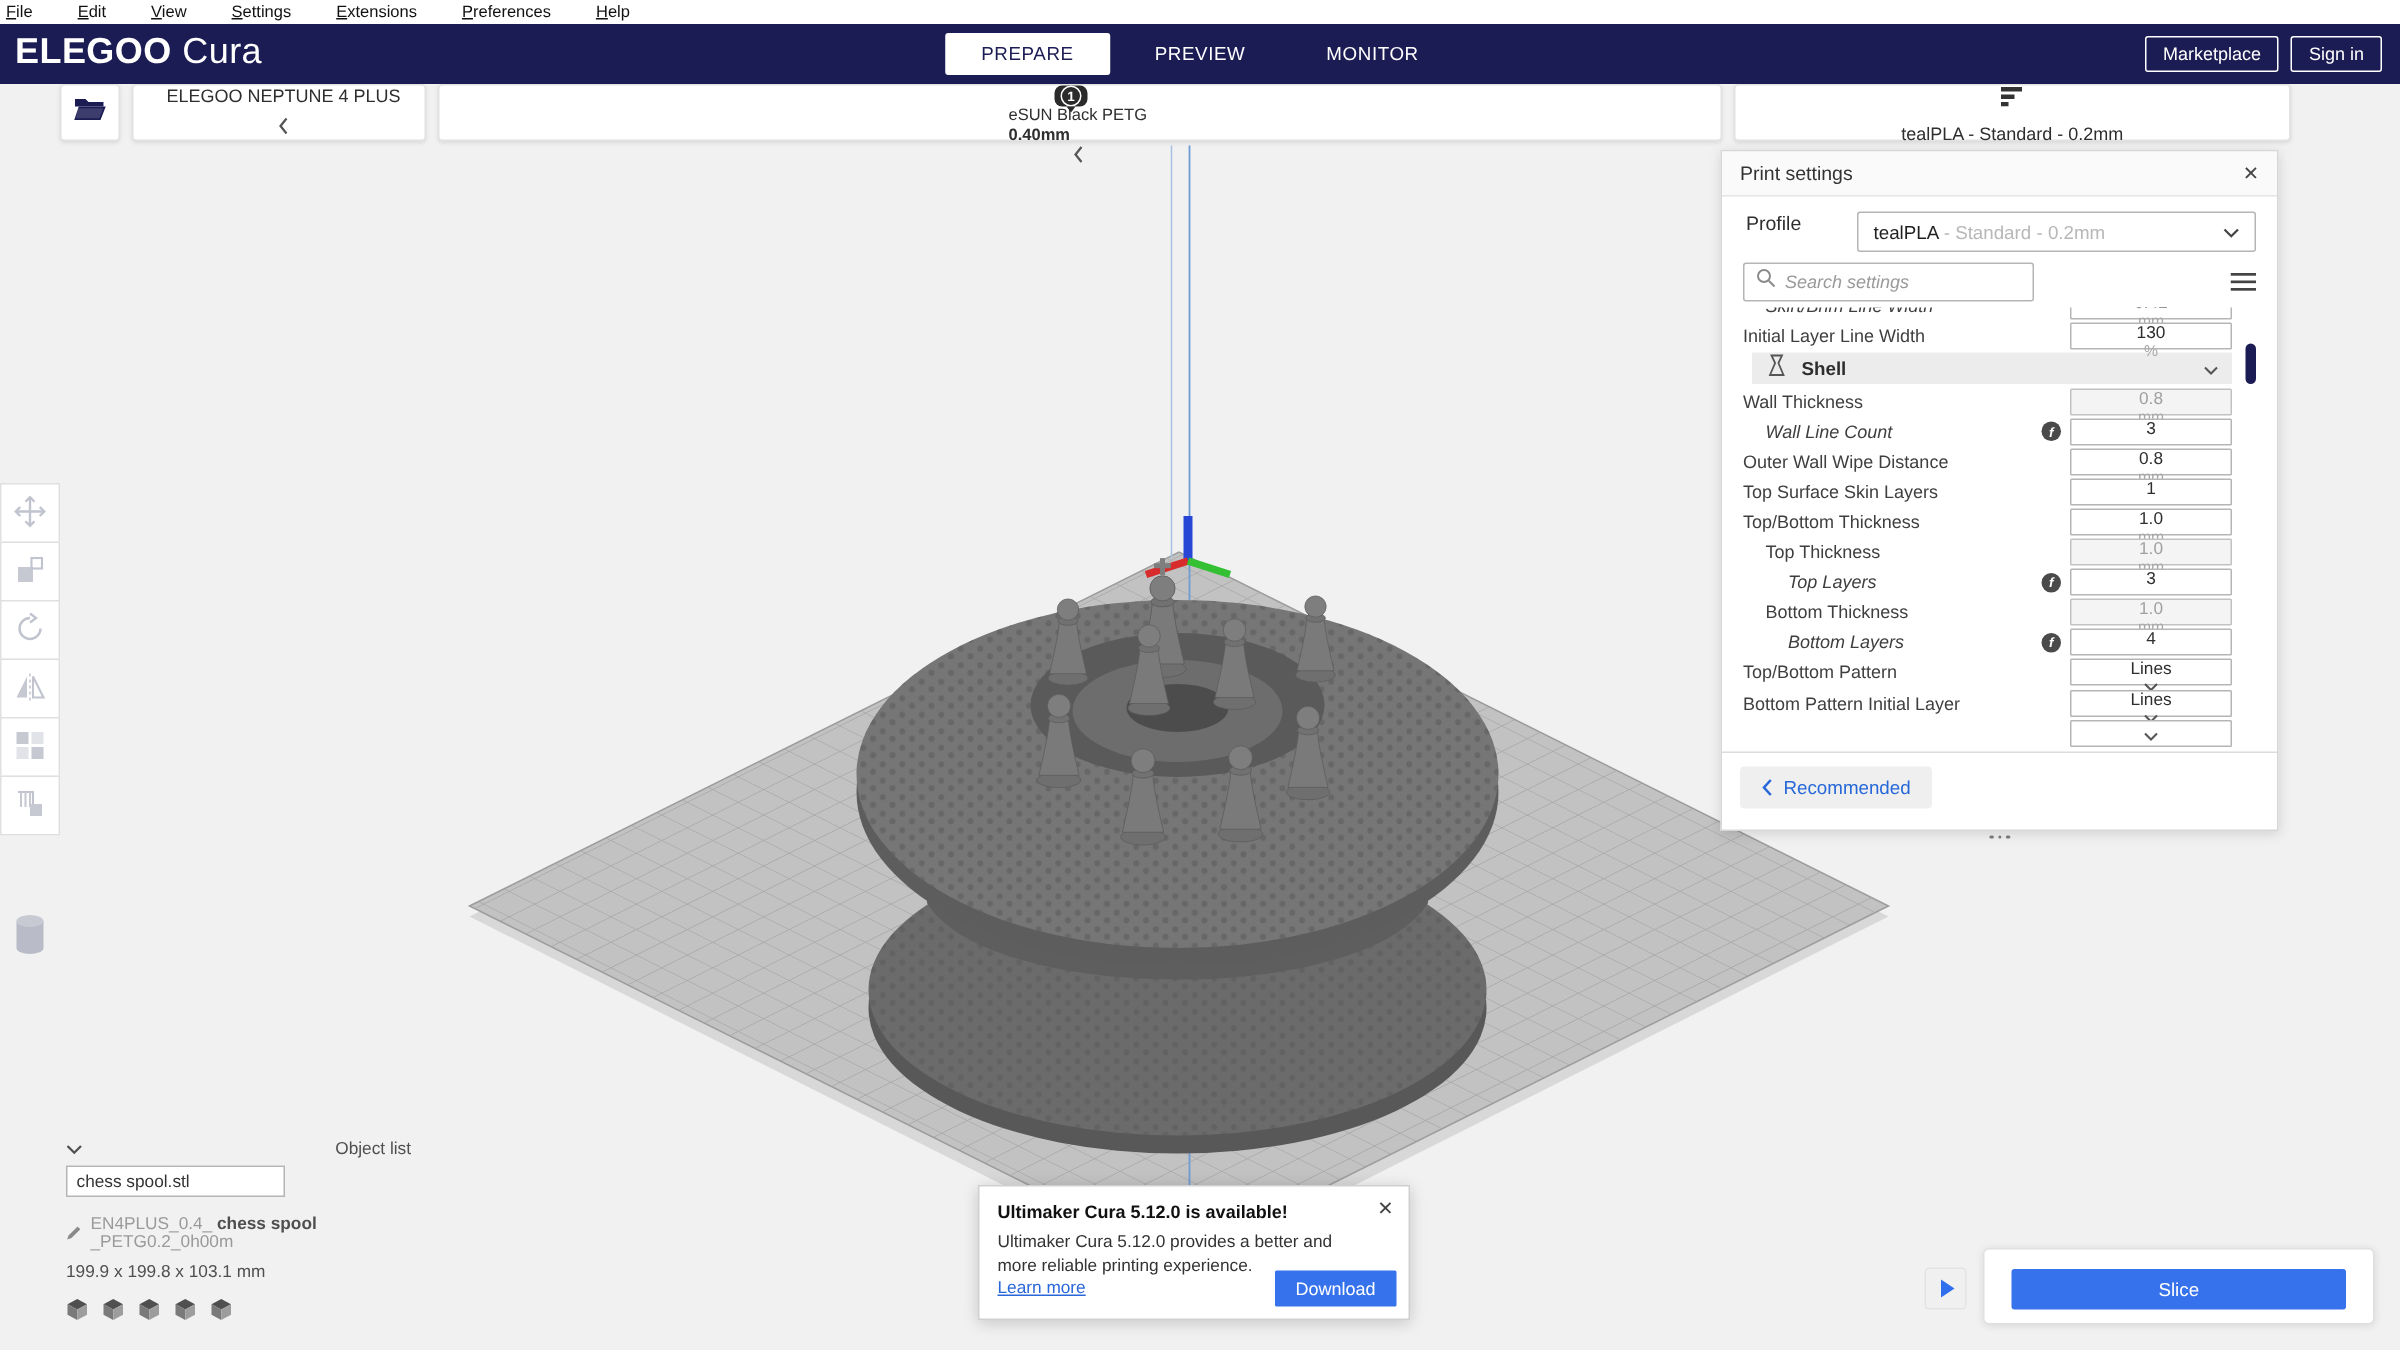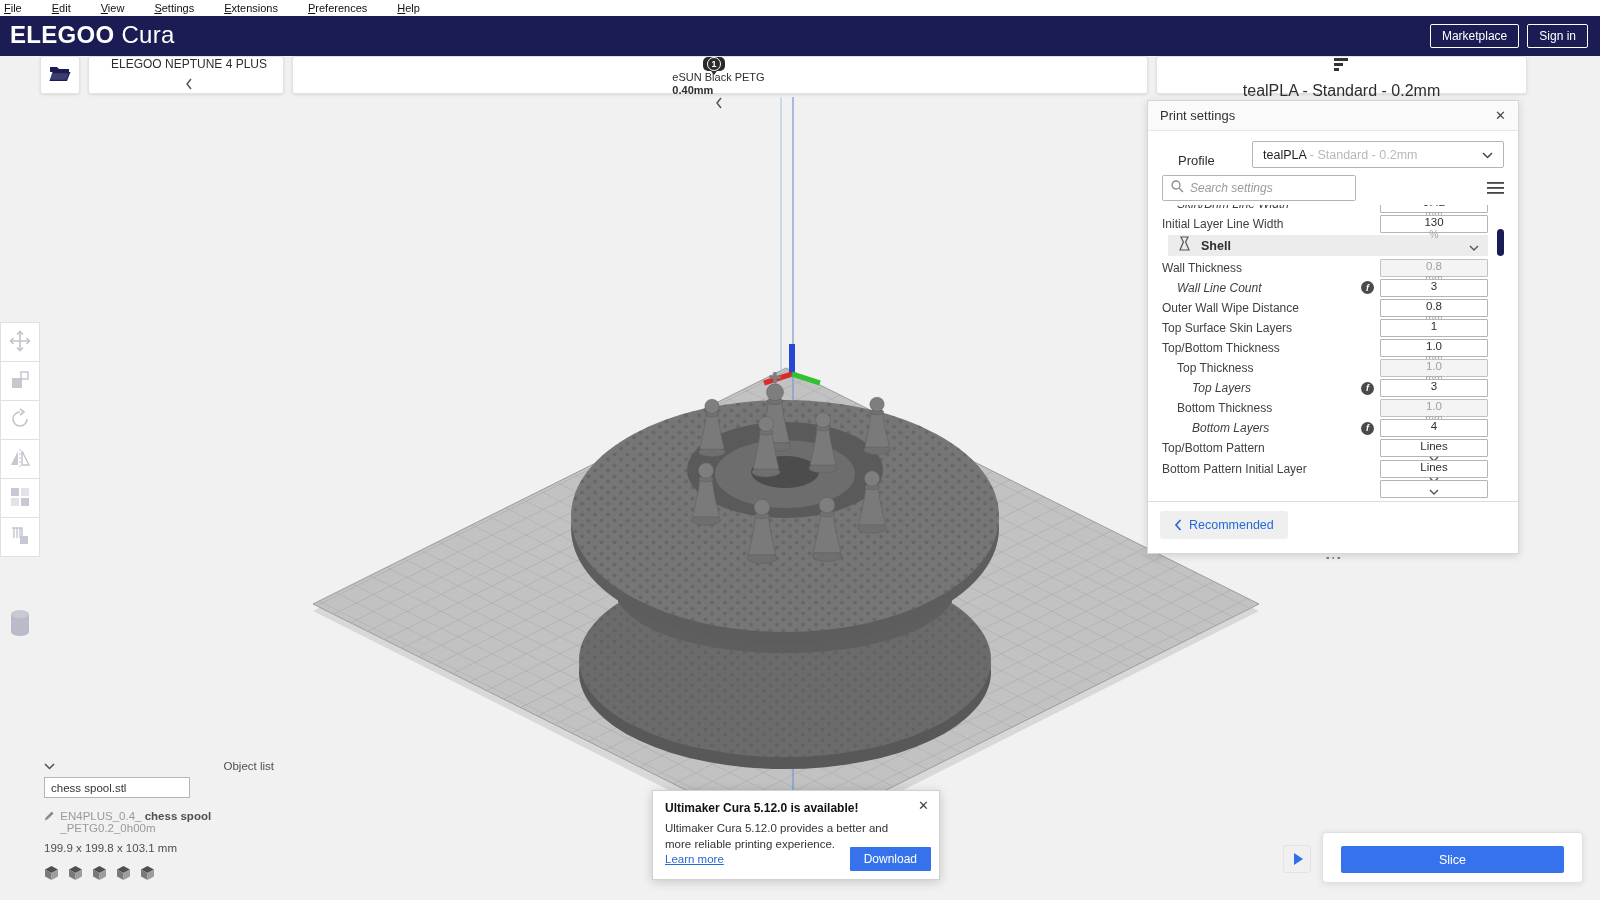--- a/index.html
+++ b/index.html
@@ -36,37 +36,37 @@
   .extruder-badge { position:relative; width:22px; height:22px; background:#2b2b2b; border-radius:5px;
                     display:flex; align-items:center; justify-content:center; margin-right:9px; }
   .extruder-badge::after { content:""; position:absolute; bottom:-4px; left:8px; border-left:3px solid transparent;
                     border-right:3px solid transparent; border-top:4px solid #2b2b2b; }
   .extruder-num { width:14px; height:14px; border:1.4px solid #fff; border-radius:50%; color:#fff; font-size:9px;
                   font-weight:bold; display:flex; align-items:center; justify-content:center; }
   .mat-col { display:flex; flex-direction:column; line-height:1.15; font-size:11px; color:#2e2e2e; }
   .mat-col .sz { font-weight:bold; }
   #profile-btn { left:1156px; width:371px; padding:0 10px; gap:8px; font-size:12px; color:#2e2e2e; }
   .chev-left { font-size:14px; color:#555; }
-  .mini-val { font-size:16px; color:#2e2e2e; }
+  .mini-val { font-size:12px; color:#2e2e2e; }
 
   
   #tools { position:absolute; left:0; top:323px; z-index:6; width:40px; }
   .tool { width:40px; height:40px; background:#fff; border:1px solid #e0e0e0; margin-top:-1px;
           display:flex; align-items:center; justify-content:center; cursor:pointer; }
   #extra-tool { position:absolute; left:2px; top:604px; width:36px; height:38px; z-index:6; background:transparent;
           border:none; display:flex; align-items:center; justify-content:center; cursor:pointer; }
 
   
   #panel { position:absolute; left:1147px; top:100px; width:372px; height:454px; background:#fff;
            border:1px solid #d6d6d6; box-shadow:0 2px 8px rgba(0,0,0,.13); z-index:10; }
   #panel-header { position:absolute; top:0; left:0; right:0; height:30px; background:#fafafa;
                   border-bottom:1px solid #e6e6e6; display:flex; align-items:center; padding:0 12px; }
   #panel-title { font-size:13px; color:#333; flex:1; }
   .close-x { font-size:13px; color:#444; cursor:pointer; }
-  #profile-row { position:absolute; top:40px; left:30px; right:14px; height:27px; display:flex; align-items:flex-end; }
+  #profile-row { position:absolute; top:40px; left:16px; right:14px; height:27px; display:flex; align-items:flex-start; }
   #profile-row .plabel { width:74px; font-size:13px; color:#2e2e2e; }
   #profile-dd { flex:1; height:27px; border:1px solid #b5b5b5; border-radius:2px; display:flex; align-items:center;
                 padding:0 10px; font-size:12.5px; cursor:pointer; background:#fff; }
   #profile-dd .pname { color:#1f1f1f; }
   #profile-dd .psuffix { color:#b8b8b8; margin-left:3px; }
   #search-row { position:absolute; top:74px; left:14px; right:14px; height:26px; display:flex; align-items:center; }
   #search-box { flex:1; height:26px; border:1px solid #b5b5b5; border-radius:2px; background:#fff;
                 display:flex; align-items:center; padding:0 8px; gap:6px; max-width:300px; }
   #search-input { border:none; outline:none; flex:1; font-size:12px; font-family:inherit; color:#333; font-style:italic; }
   #search-input::placeholder { color:#9a9a9a; font-style:italic; }
@@ -97,21 +97,21 @@
                      padding:7px 14px; font-size:12.5px; color:#2668d8; font-family:inherit; cursor:pointer;
                      display:flex; align-items:center; gap:7px; }
   #panel-dots { position:absolute; left:50%; bottom:-6px; transform:translateX(-50%); display:flex; gap:3px; cursor:row-resize; }
   #panel-dots i { width:2.5px; height:2.5px; background:#777; border-radius:50%; }
 
   
   #objlist { position:absolute; left:44px; top:760px; z-index:6; width:230px; }
   #objlist-toggle { display:flex; align-items:center; gap:9px; font-size:11.5px; color:#4f4f4f; cursor:pointer;justify-content:space-between; }
   #objname-input { margin-top:5px; width:146px; height:21px; border:1px solid #b5b5b5; background:#fff;
                    font-size:11.5px; font-family:inherit; color:#333; padding:0 6px; outline:none; }
-  #jobrow { margin-top:12px; display:flex; gap:6px; font-size:11.5px; }
+  #jobrow { margin-top:12px; display:flex; align-items:center; gap:6px; font-size:11.5px; }
   #jobrow .seg-dim { color:#9a9a9a; }
   #jobrow .seg-dark { color:#4f4f4f; font-weight:bold; }
   #dims { margin-top:8px; font-size:11.5px; color:#4f4f4f; }
   #viewcubes { margin-top:11px; display:flex; gap:9px; }
   .vcube { cursor:pointer; display:flex; }
 
   
   #popup { position:absolute; left:652px; top:790px; width:288px; height:90px; background:#fff;
            border:1px solid #d0d0d0; box-shadow:0 2px 10px rgba(0,0,0,.18); z-index:12; padding:10px 12px; }
   #popup-title { font-size:12px; font-weight:bold; color:#111; }
@@ -208,20 +208,25 @@
     <span class="menu-item">Settings</span>
     <span class="menu-item">Extensions</span>
     <span class="menu-item">Preferences</span>
     <span class="menu-item">Help</span>
   </div>
 
 <div id="header">
   <div id="logo">
     <span class="lg1">ELEGOO</span><span class="lg2">Cura</span>
   </div>
+  <div id="tabs">
+      <span class="tab active">PREPARE</span>
+      <span class="tab">PREVIEW</span>
+      <span class="tab">MONITOR</span>
+    </div>
   <div id="header-right">
     <button class="hbtn">Marketplace</button>
     <button class="hbtn">Sign in</button>
   </div>
 </div>
 
 <div id="configbar">
   <div class="cbtn" id="folder-btn">
     <span>
       <svg width="22" height="17" viewBox="0 0 22 17">

